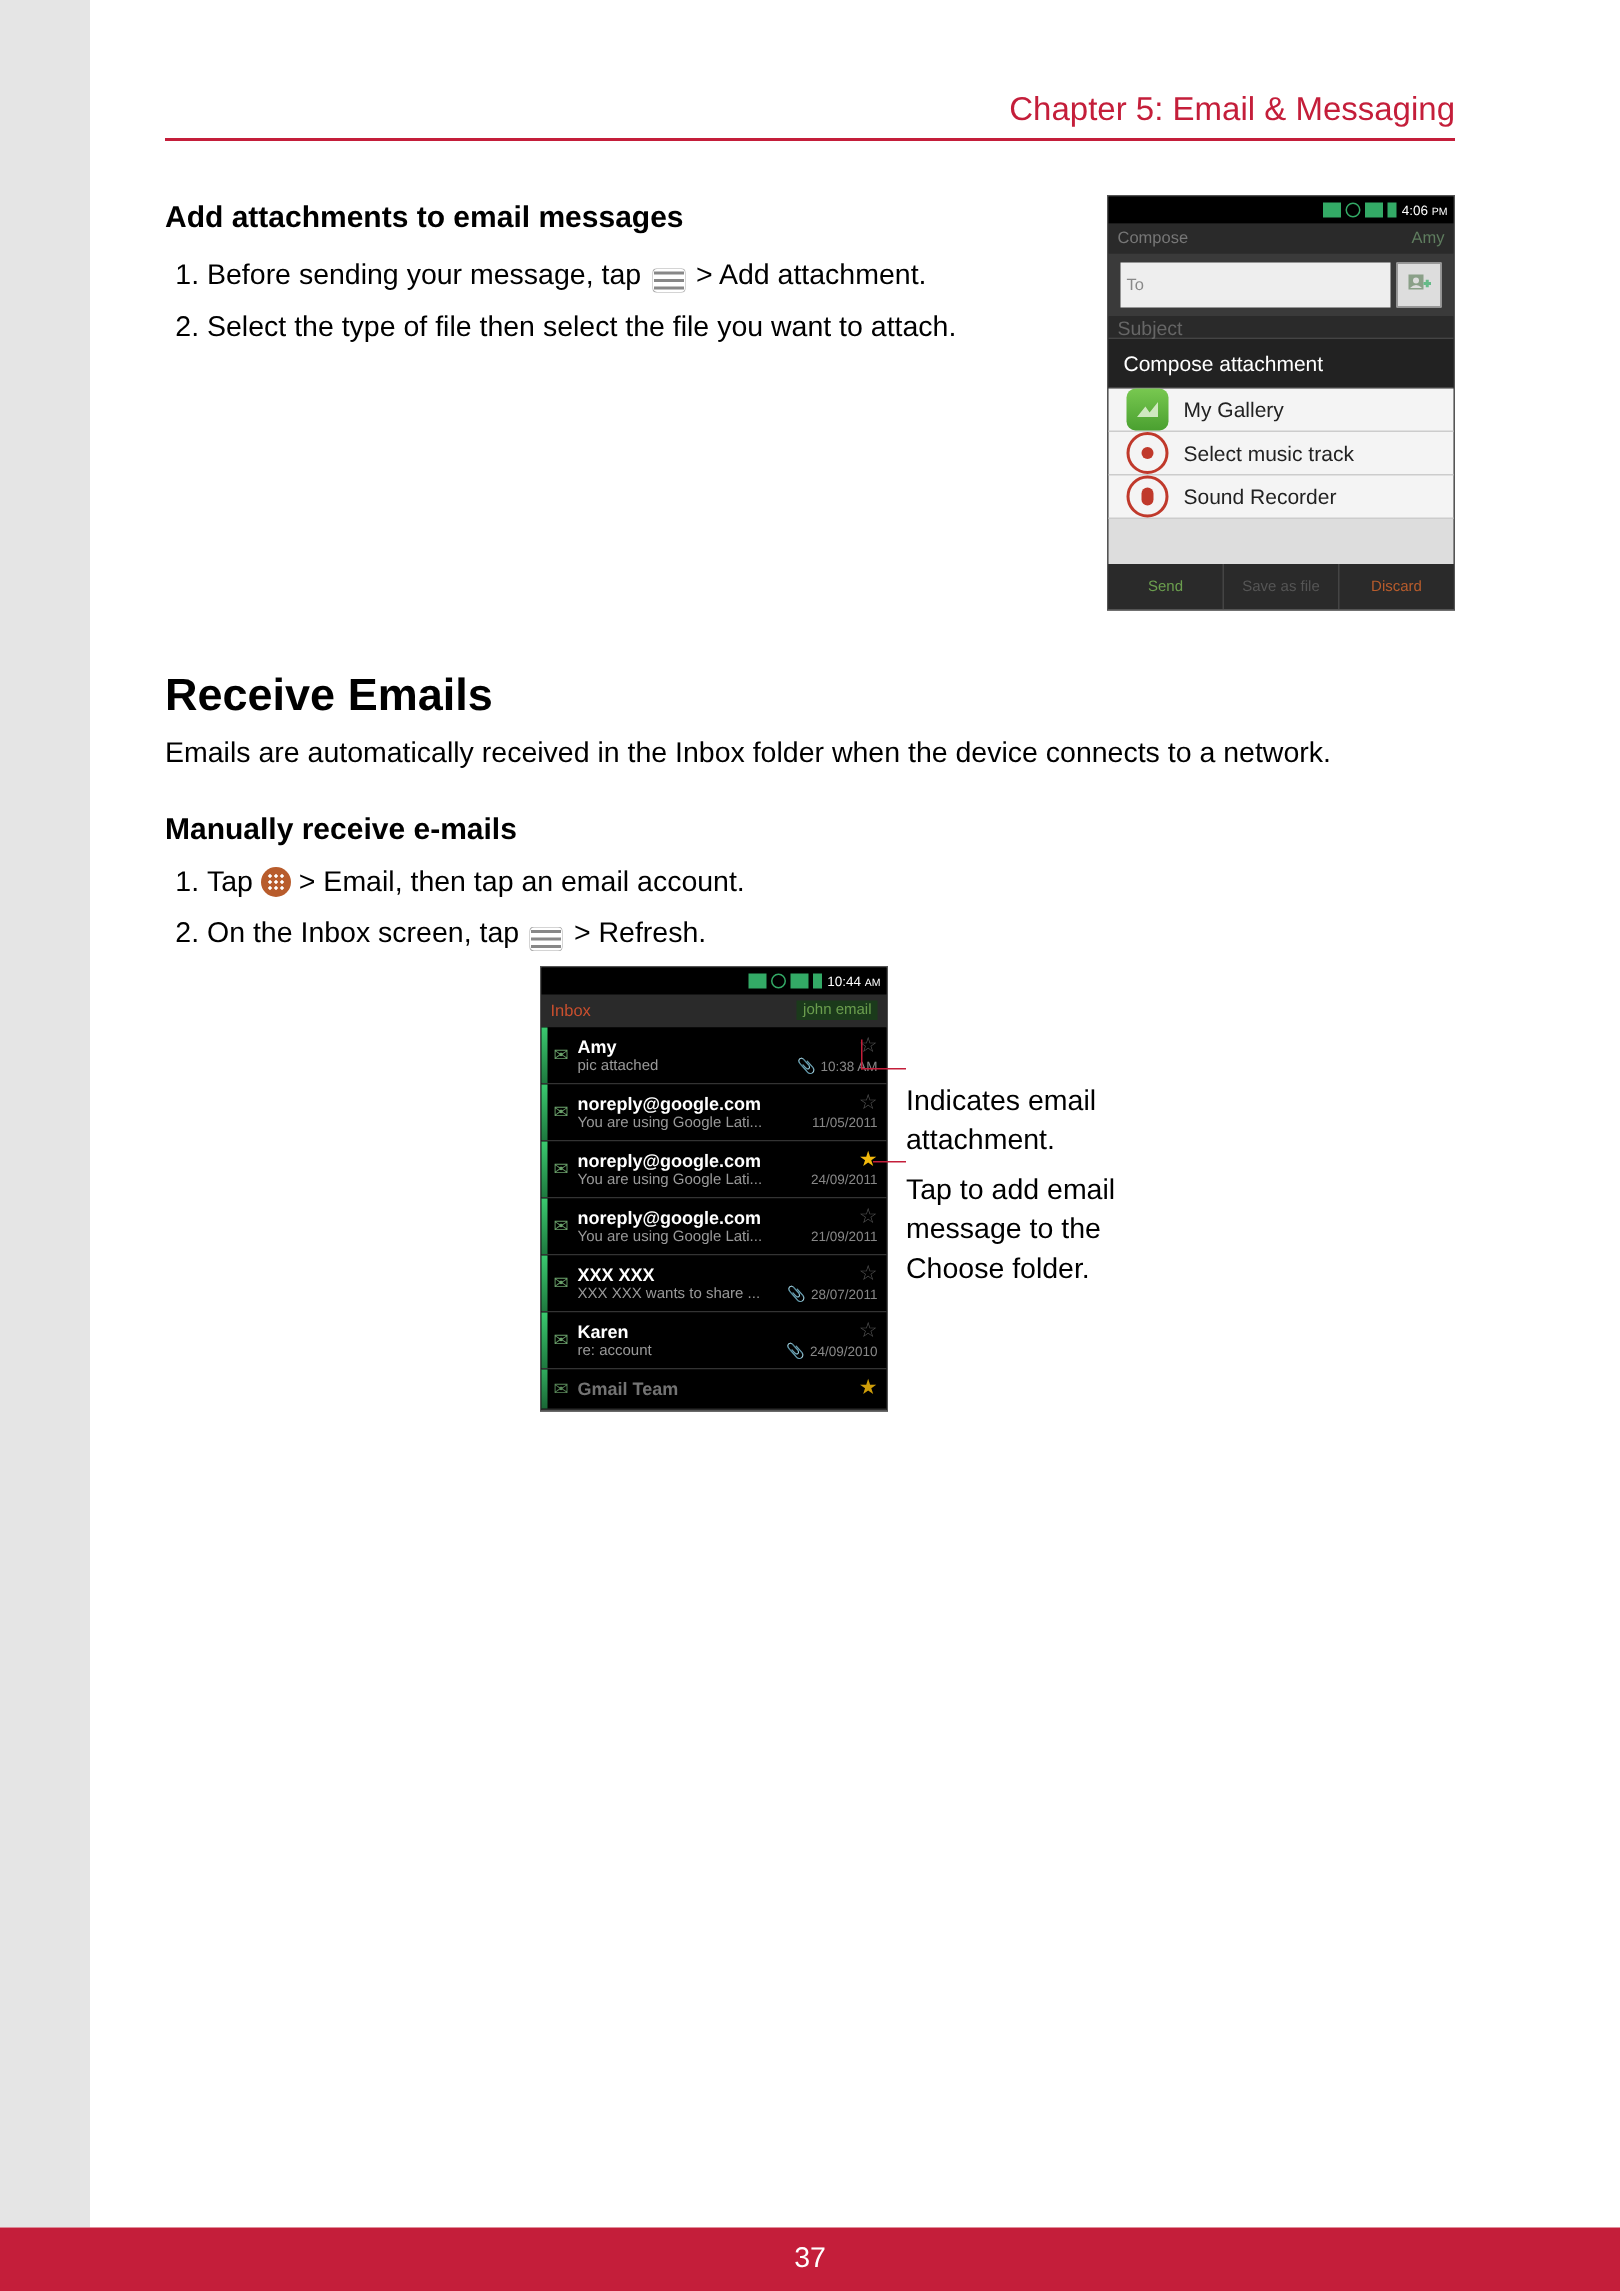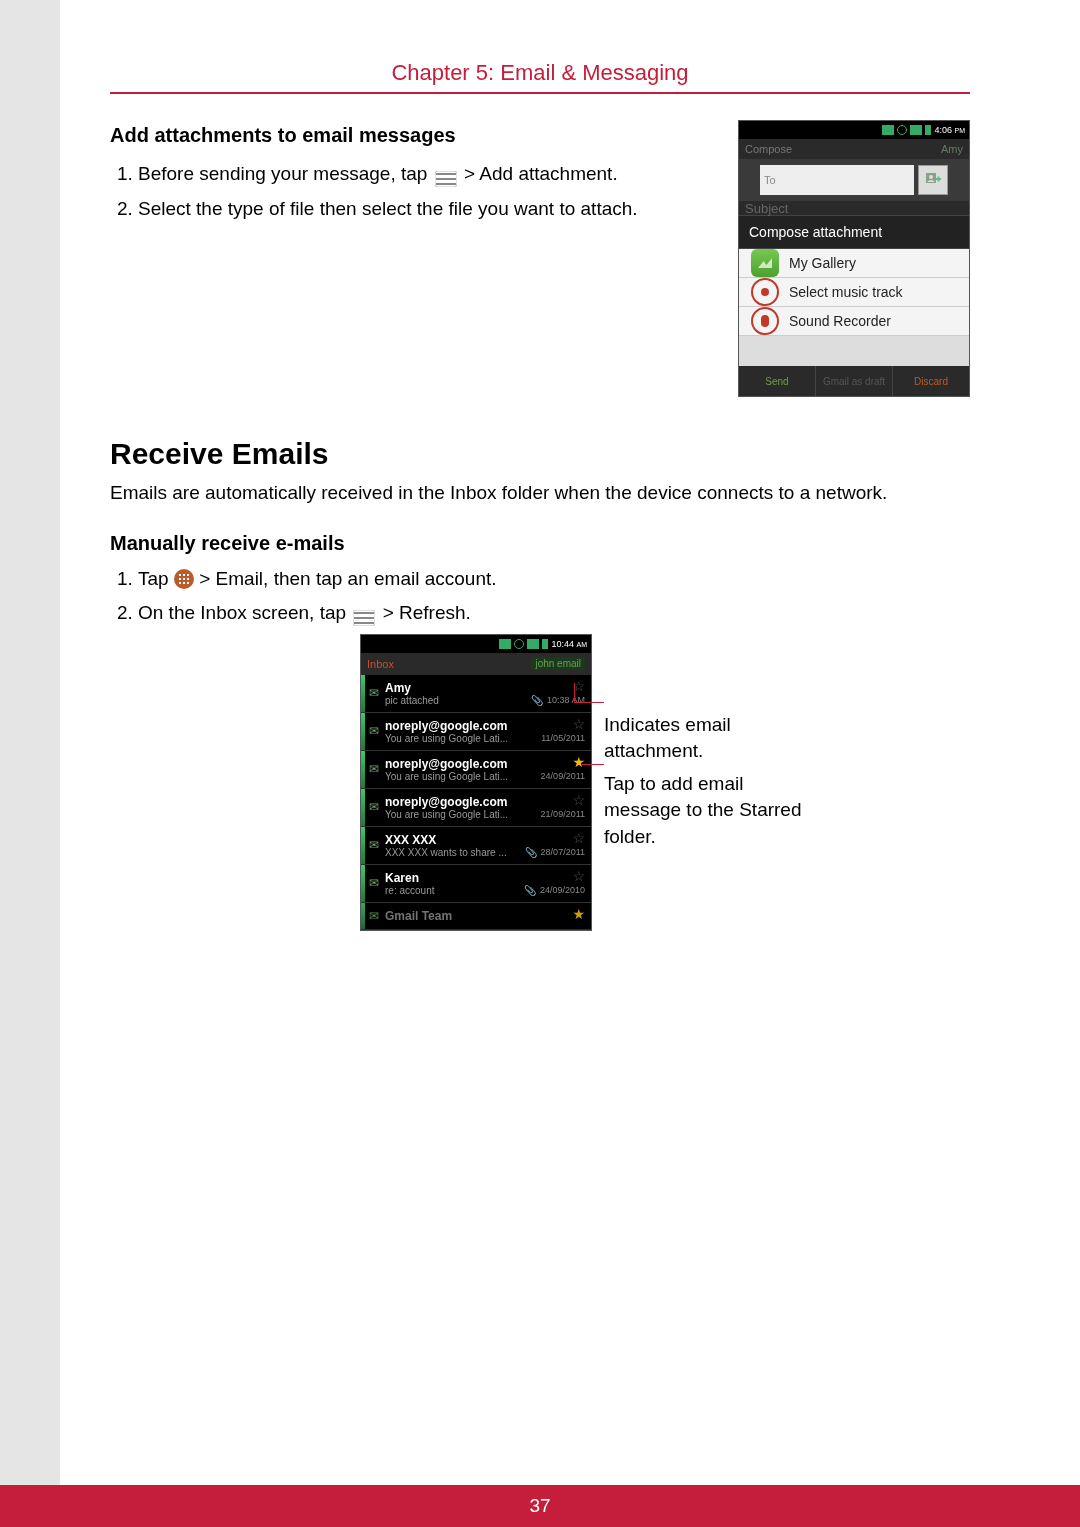--- a/index.html
+++ b/index.html
@@ -8,26 +8,26 @@
     background: #fff;
     width: 1080px;
     height: 1527px;
     position: relative;
     color: #000;
   }
   .page {
     padding: 60px 110px 0 110px;
   }
   .chapter-header {
-    text-align: center;
+    text-align: right;
     color: #c41e3a;
     font-size: 22px;
     padding-bottom: 6px;
     border-bottom: 2px solid #c41e3a;
-    margin-bottom: 26px;
+    margin-bottom: 36px;
   }
   .section-title {
     font-weight: bold;
     font-size: 20px;
     margin-bottom: 10px;
   }
   .instruction-row {
     display: flex;
     align-items: flex-start;
     gap: 20px;
@@ -114,21 +114,21 @@
     padding: 0 6px;
     font-size: 11px;
     color: #777;
   }
   .compose-header .acct { color: #5f7d5f; }
   .to-row {
     background: #3a3a3a;
     display: flex;
     align-items: center;
     height: 42px;
-    padding: 0 21px;
+    padding: 0 8px;
     gap: 4px;
   }
   .to-input {
     flex: 1;
     background: #eee;
     height: 30px;
     display: flex;
     align-items: center;
     padding: 0 4px;
     color: #888;
@@ -421,21 +421,21 @@
           <span>Select music track</span>
         </div>
         <div class="attach-item">
           <div class="attach-icon recorder-ic"></div>
           <span>Sound Recorder</span>
         </div>
       </div>
       <div class="attach-gap"></div>
       <div class="compose-buttons">
         <div class="btn-send">Send</div>
-        <div class="btn-save">Gmail as draft</div>
+        <div class="btn-save">Save as file</div>
         <div class="btn-discard">Discard</div>
       </div>
     </div>
   </div>
 
   <div class="h2">Receive Emails</div>
   <div class="body-text">Emails are automatically received in the Inbox folder when the device connects to a network.</div>
 
   <div class="section-title">Manually receive e-mails</div>
   <div class="instruction-text">
@@ -580,21 +580,21 @@
               </div>
             </div>
           </div>
         </div>
     </div>
 
     <div class="annotations">
       <div class="anno-line-1"></div>
       <div class="anno-line-2"></div>
       <div class="anno1">Indicates email attachment.</div>
-      <div>Tap to add email message to the Starred folder.</div>
+      <div>Tap to add email message to the Choose folder.</div>
     </div>
   </div>
 
 </div>
 
 <div class="footer">
   <span>37</span>
 </div>
 
 </body></html>

